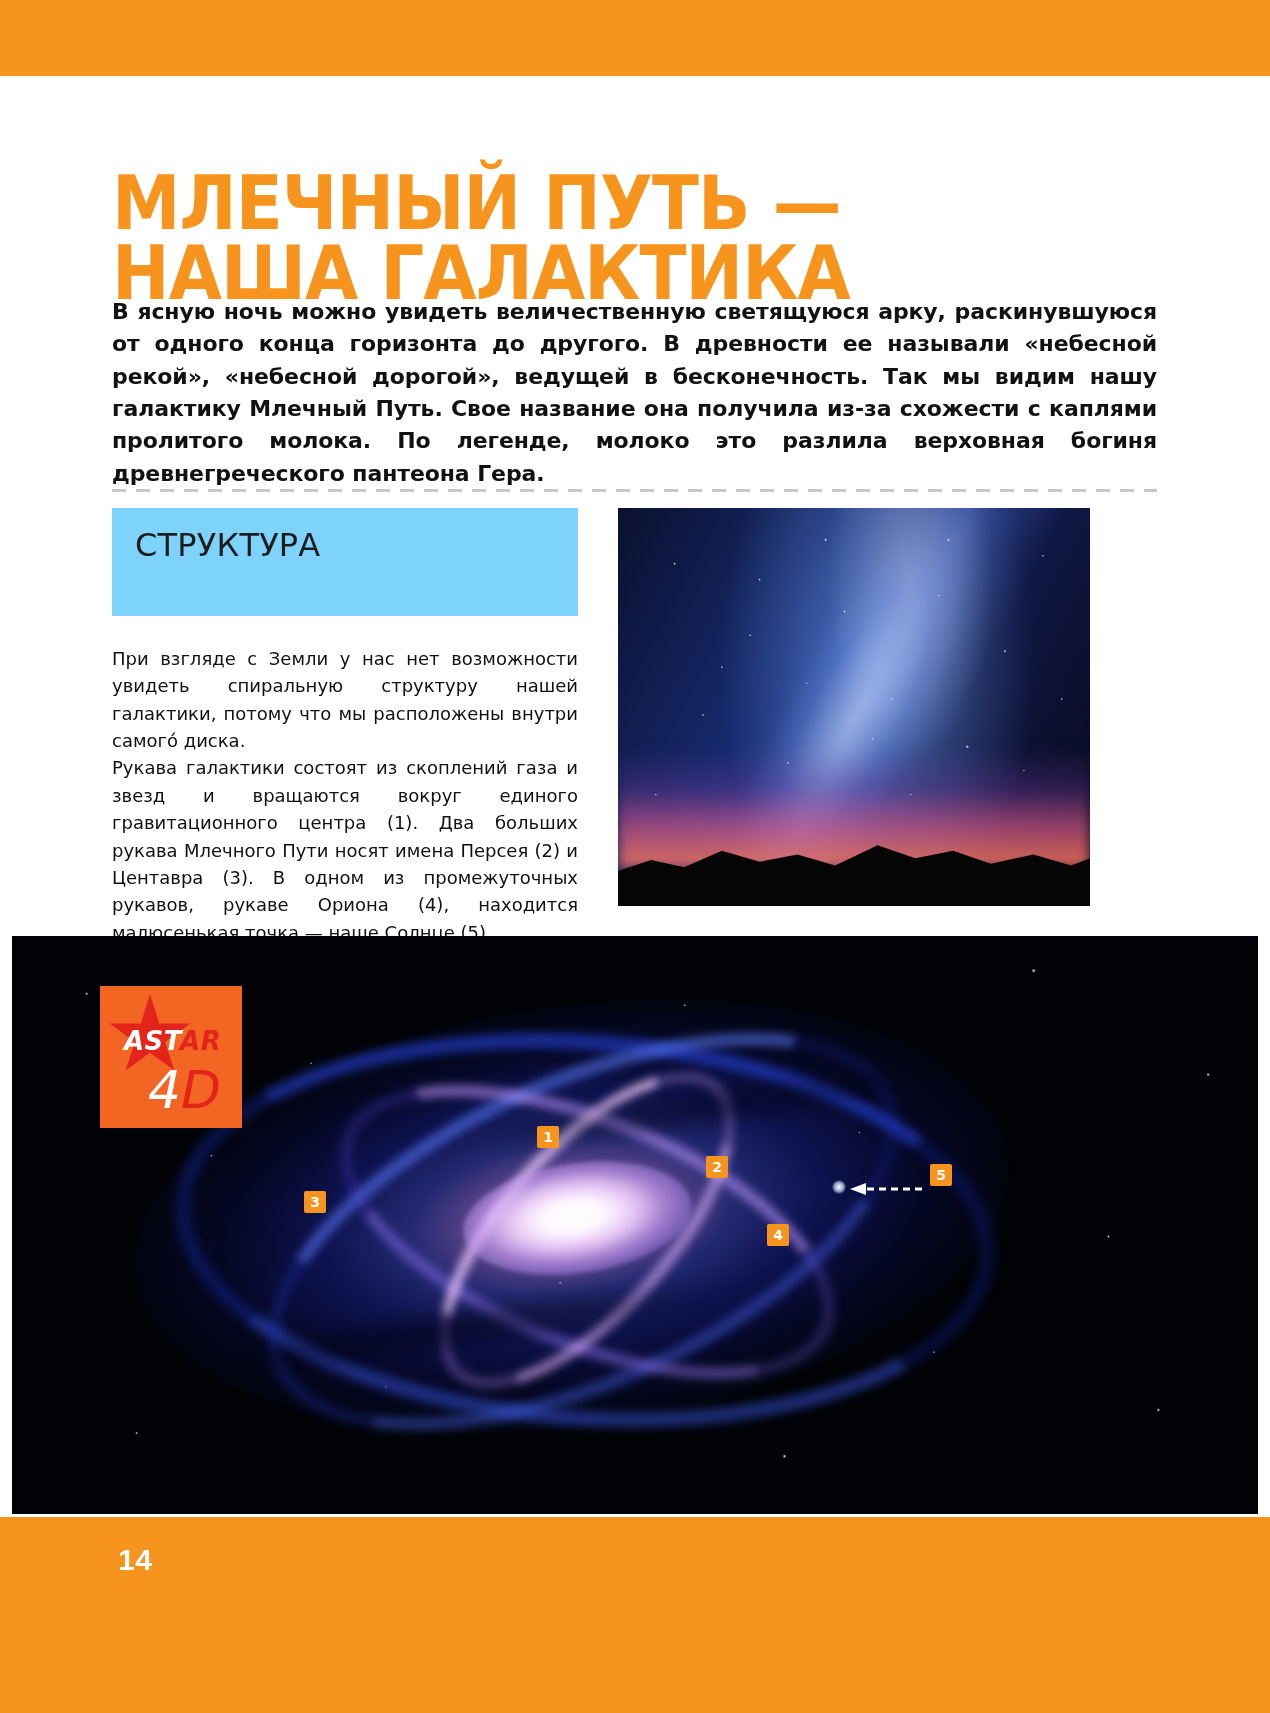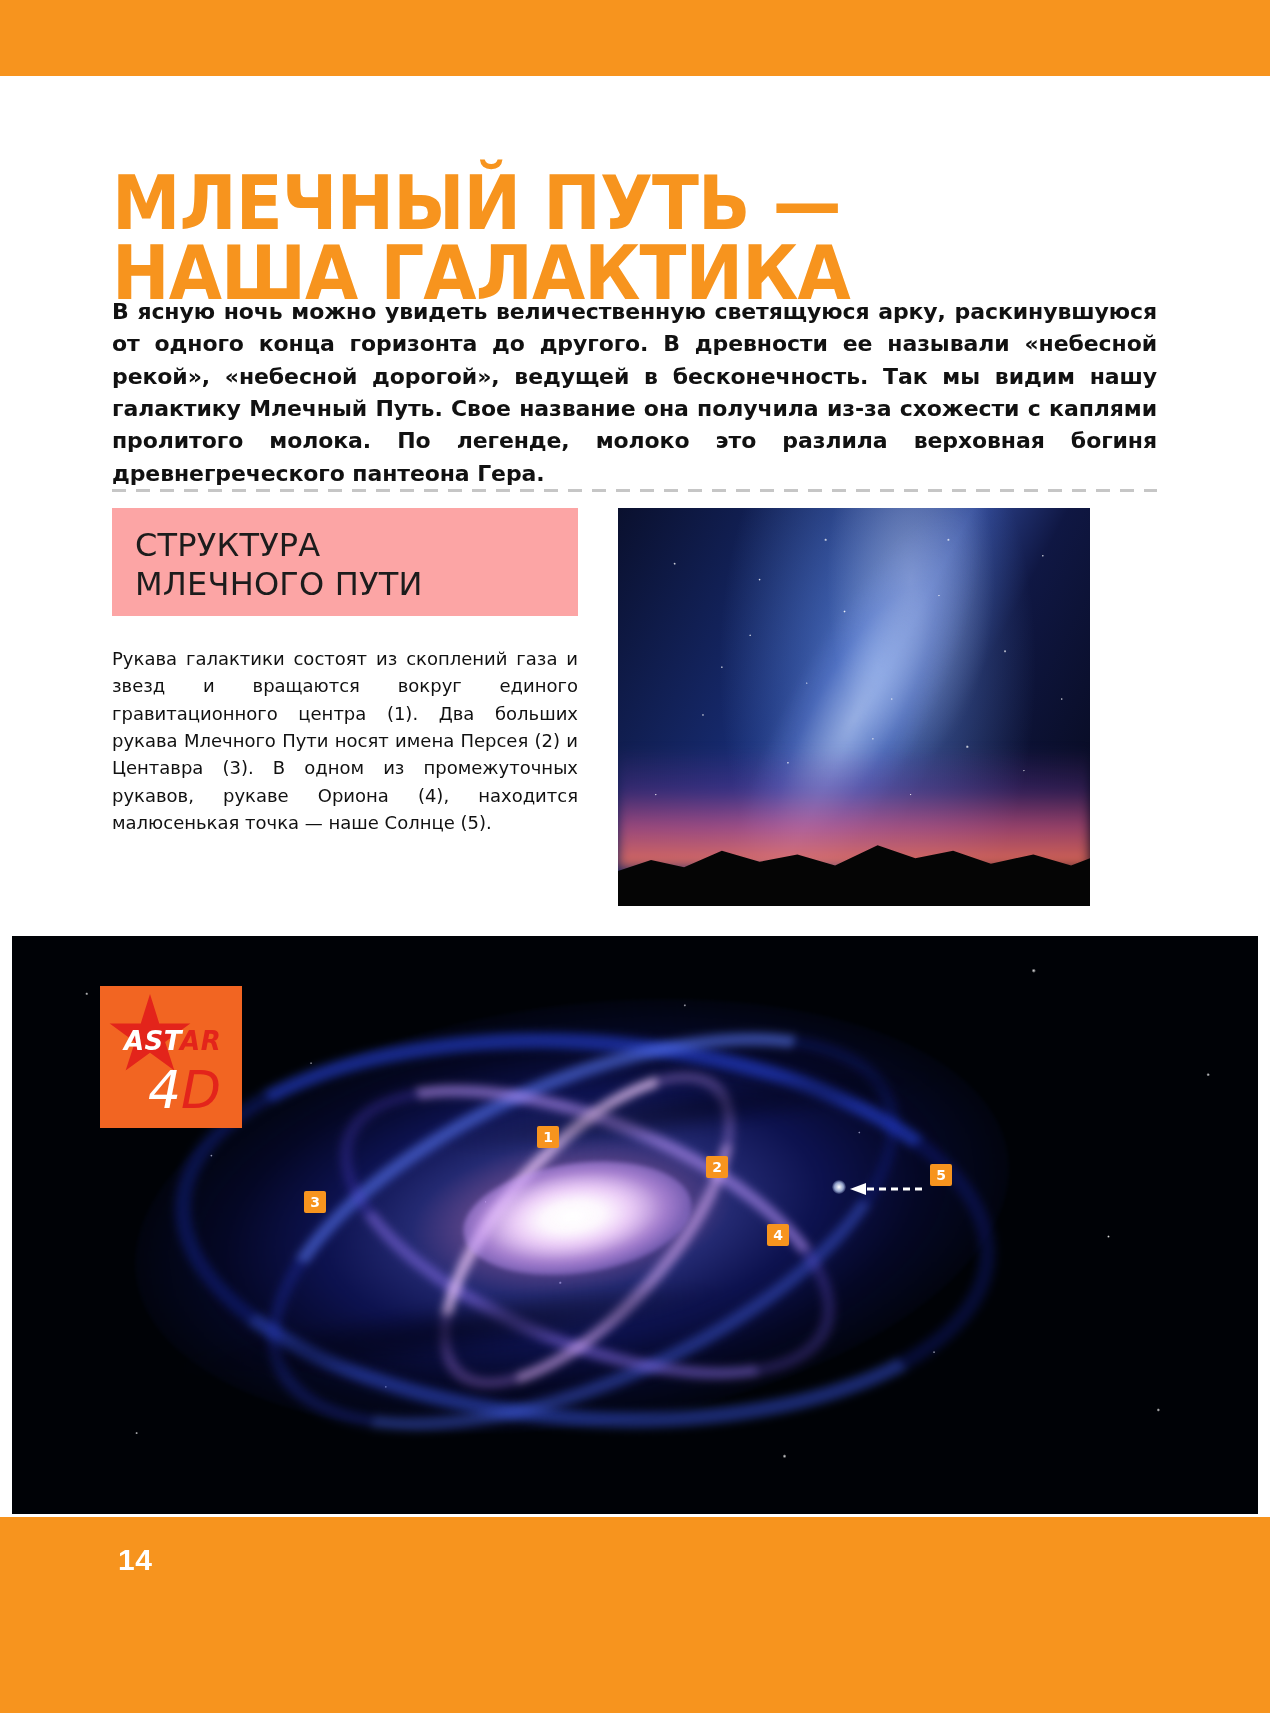--- a/index.html
+++ b/index.html
@@ -85,21 +85,21 @@
       transparent 14px, transparent 24px);
   }
 
   
   .subhead {
     position: absolute;
     left: 112px;
     top: 508px;
     width: 466px;
     height: 108px;
-    background: #fca5a5;
+    background: #7dd3fc;
     box-sizing: border-box;
     padding: 18px 0 0 23px;
   }
   .subhead .sub-line {
     display: block;
     font-family: "DejaVu Sans", sans-serif;
     font-weight: normal;
     font-size: 32px;
     line-height: 1.23;
     color: #1c1c1c;
@@ -369,24 +369,24 @@
   <span class="line">МЛЕЧНЫЙ ПУТЬ —</span>
   <span class="line">НАША ГАЛАКТИКА</span>
 </h1>
 
 <div class="lead">В ясную ночь можно увидеть величественную светящуюся арку, раскинувшуюся от одного конца горизонта до другого. В древности ее называли «небесной рекой», «небесной дорогой», ведущей в бесконечность. Так мы видим нашу галактику Млечный Путь. Свое название она получила из-за схожести с каплями пролитого молока. По легенде, молоко это разлила верховная богиня древнегреческого пантеона Гера.</div>
 
 <div class="dashed-rule"></div>
 
 <div class="subhead">
   <span class="sub-line">СТРУКТУРА</span>
-  <span class="sub-line">МЛЕЧНОГО ПУТИ</span>
 </div>
 
 <div class="body-col">
+  <p>При взгляде с Земли у нас нет возможности увидеть спиральную структуру нашей галактики, потому что мы расположены внутри самого́ диска.</p>
   <p>Рукава галактики состоят из скоплений газа и звезд и вращаются вокруг единого гравитационного центра (1). Два больших рукава Млечного Пути носят имена Персея (2) и Центавра (3). В одном из промежуточных рукавов, рукаве Ориона (4), находится малюсенькая точка — наше Солнце (5).</p>
 </div>
 
 <div class="photo">
   <div class="sky"></div>
   <div class="band"></div>
   <div class="glow-pink"></div>
   <div class="stars"></div>
   <div class="ridge"></div>
 </div>

